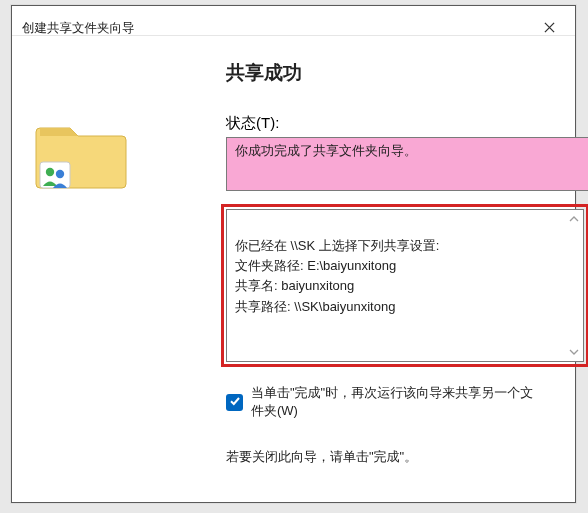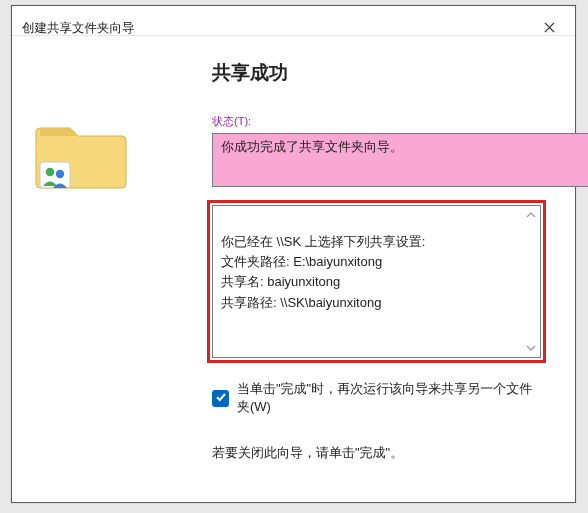--- a/index.html
+++ b/index.html
@@ -32,21 +32,21 @@
   }
   .titlebar-title { flex: 1; font-size: 12.5px; color: #222; }
   .titlebar-close {
     width: 40px; height: 28px;
     display: flex; align-items: center; justify-content: center;
     color: #333;
   }
   .titlebar-close svg { width: 11px; height: 11px; }
   .content {
     position: relative;
-    padding: 16px 30px 16px 22px;
+    padding: 16px 30px 16px 36px;
     height: calc(100% - 30px);
   }
   .left-pane {
     position: absolute;
     left: 22px;
     top: 78px;
     width: 120px;
   }
   .folder-icon {
     width: 96px; height: 80px;
@@ -55,22 +55,22 @@
   .right-pane {
     margin-left: 178px;
   }
   .heading {
     font-size: 19px;
     font-weight: 600;
     color: #222;
     margin: 8px 0 28px 0;
   }
   .field-label {
-    font-size: 11px;
-    color: #a21caf;
+    font-size: 15px;
+    color: #000000;
     margin-bottom: 4px;
   }
   .textbox {
     width: 399px;
     height: 54px;
     border: 1px solid #7a7a7a;
     background: #f9a8d4;
     padding: 4px 18px 4px 8px;
     font-size: 13px;
     color: #222;
@@ -81,21 +81,21 @@
     position: absolute;
     right: 3px;
     width: 12px; height: 12px;
     color: #9c9c9c;
     display: flex; align-items: center; justify-content: center;
   }
   .textbox .scroll-arrow.up { top: 3px; }
   .textbox .scroll-arrow.down { bottom: 3px; }
   .textbox .scroll-arrow svg { width: 10px; height: 10px; }
   .summary-box {
-    width: 329px;
+    width: 358px;
     height: 153px;
     border: 1px solid #7a7a7a;
     outline: 3px solid #d42424;
     outline-offset: 2px;
     background: #fff;
     padding: 6px 18px 6px 8px;
     font-size: 13px;
     color: #222;
     position: relative;
     line-height: 1.55;

